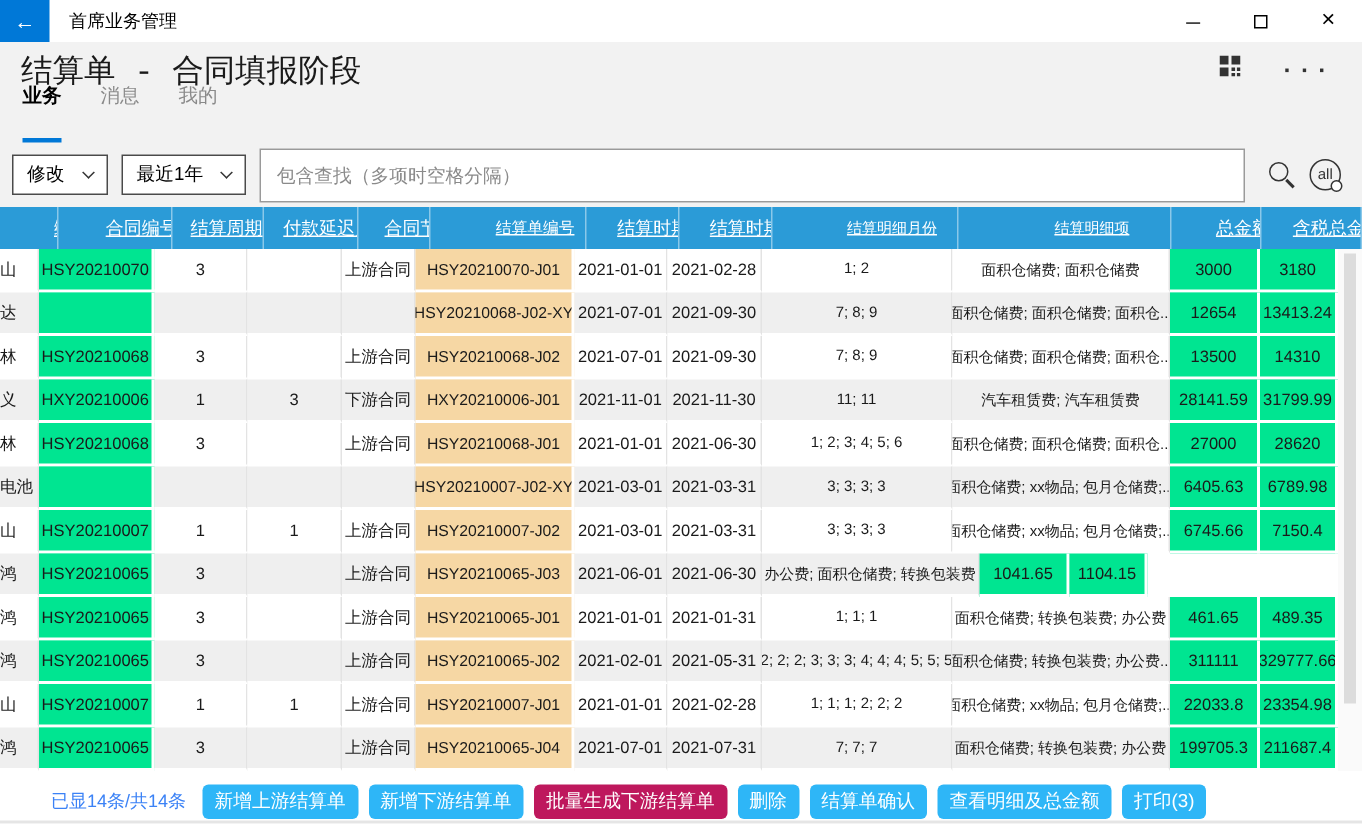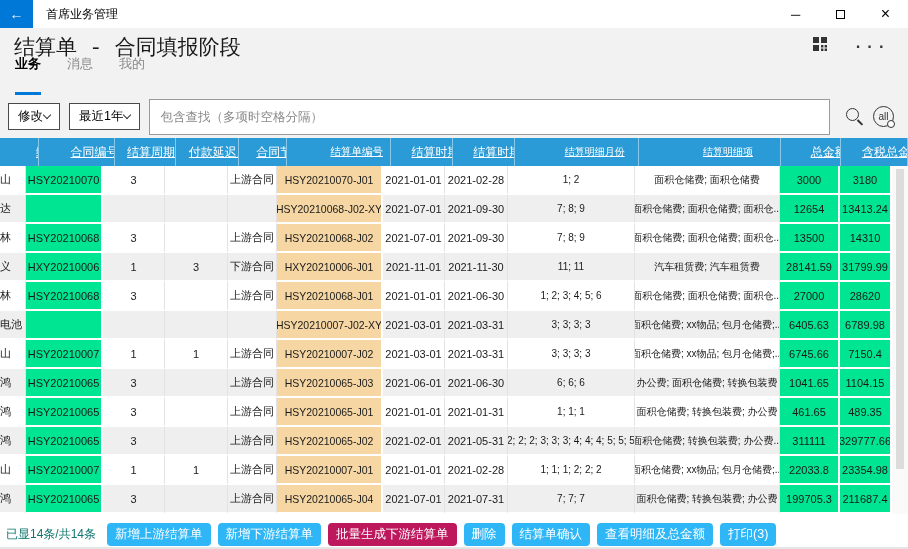--- a/index.html
+++ b/index.html
@@ -24,21 +24,21 @@
   .moreicon { font-size:16px; font-weight:bold; color:#333; letter-spacing:2px; line-height:10px; }
 
   
   .tabs { height:30px; background:#f2f2f2; display:flex; align-items:flex-end; gap:26px; padding:0 15px; }
   .tab { font-size:13px; color:#8a8a8a; padding-bottom:19px; border-bottom:3px solid transparent; cursor:pointer; }
   .tab.active { color:#000; font-weight:bold; border-bottom-color:#0078d7; }
 
   
   .toolbar { height:43px; background:#f2f2f2; display:flex; align-items:center; padding:0 8px; }
   .dropdown { height:27px; background:#fff; border:1px solid #4a4a4a; display:flex;
-    align-items:center; gap:1px; padding:0 9px; margin-right:9px; font-size:12.5px; color:#000; cursor:pointer; }
+    align-items:center; gap:13px; padding:0 9px; margin-right:9px; font-size:12.5px; color:#000; cursor:pointer; }
   .chev { width:6px; height:6px; border-right:1.5px solid #333; border-bottom:1.5px solid #333;
     transform:rotate(45deg); margin-top:-3px; }
   .searchbox { flex:1; height:36px; border:1px solid #9a9a9a; background:#fff;
     font-size:12.5px; padding:0 10px; color:#333;
     font-family:"Liberation Sans","DejaVu Sans",sans-serif; }
   .searchbox::placeholder { color:#8a8a8a; }
   .magicon { width:13px; height:13px; border:1.6px solid #333; border-radius:50%;
     position:relative; margin:0 14px 4px 16px; }
   .magicon::after { content:''; position:absolute; width:1.8px; height:7px; background:#333;
     right:-3px; bottom:-6px; transform:rotate(-45deg); }
@@ -69,21 +69,21 @@
   .c10 { width:60px; } .c11 { width:52px; }
   .h11 { width:68px; }
   .vscroll { position:absolute; right:0; top:0; width:16px; height:348px; background:#fafafa; }
   .vthumb { position:absolute; right:4px; top:3px; width:8px; height:300px; background:#dcdcdc; }
 
   .gap { height:8px; background:#fff; }
 
   
   .footer { height:27px; background:#fff; display:flex; align-items:center; padding:0 6px; gap:7px;
     border-bottom:2px solid #e5e5e5; }
-  .status { font-size:12px; color:#0f766e; margin-right:4px; white-space:nowrap; }
+  .status { font-size:12px; color:#3b82f6; margin-right:4px; white-space:nowrap;margin-left:28px; }
   .fbtn { background:#2eb6f7; color:#fff; border:none; border-radius:4px; font-size:12.5px;
     padding:3px 8px; white-space:nowrap; cursor:pointer;
     font-family:"Liberation Sans","DejaVu Sans",sans-serif; }
 </style>
 </head>
 <body>
 
 <div class="titlebar">
   <button class="backbtn">
     <span>←</span>
@@ -250,21 +250,20 @@
       </div>
       <div class="grow alt">
         <div class="cell plain c0">鸿</div>
         <div class="cell green c1">HSY20210065</div>
         <div class="cell plain c2">3</div>
         <div class="cell plain c3"></div>
         <div class="cell plain c4">上游合同</div>
         <div class="cell orange c5">HSY20210065-J03</div>
         <div class="cell plain c6">2021-06-01</div>
         <div class="cell plain c7">2021-06-30</div>
-        <div class="cell plain c8">6; 6; 6</div>
         <div class="cell plain c9">办公费; 面积仓储费; 转换包装费</div>
         <div class="cell green c10">1041.65</div>
         <div class="cell green c11">1104.15</div>
       </div>
       <div class="grow">
         <div class="cell plain c0">鸿</div>
         <div class="cell green c1">HSY20210065</div>
         <div class="cell plain c2">3</div>
         <div class="cell plain c3"></div>
         <div class="cell plain c4">上游合同</div>

